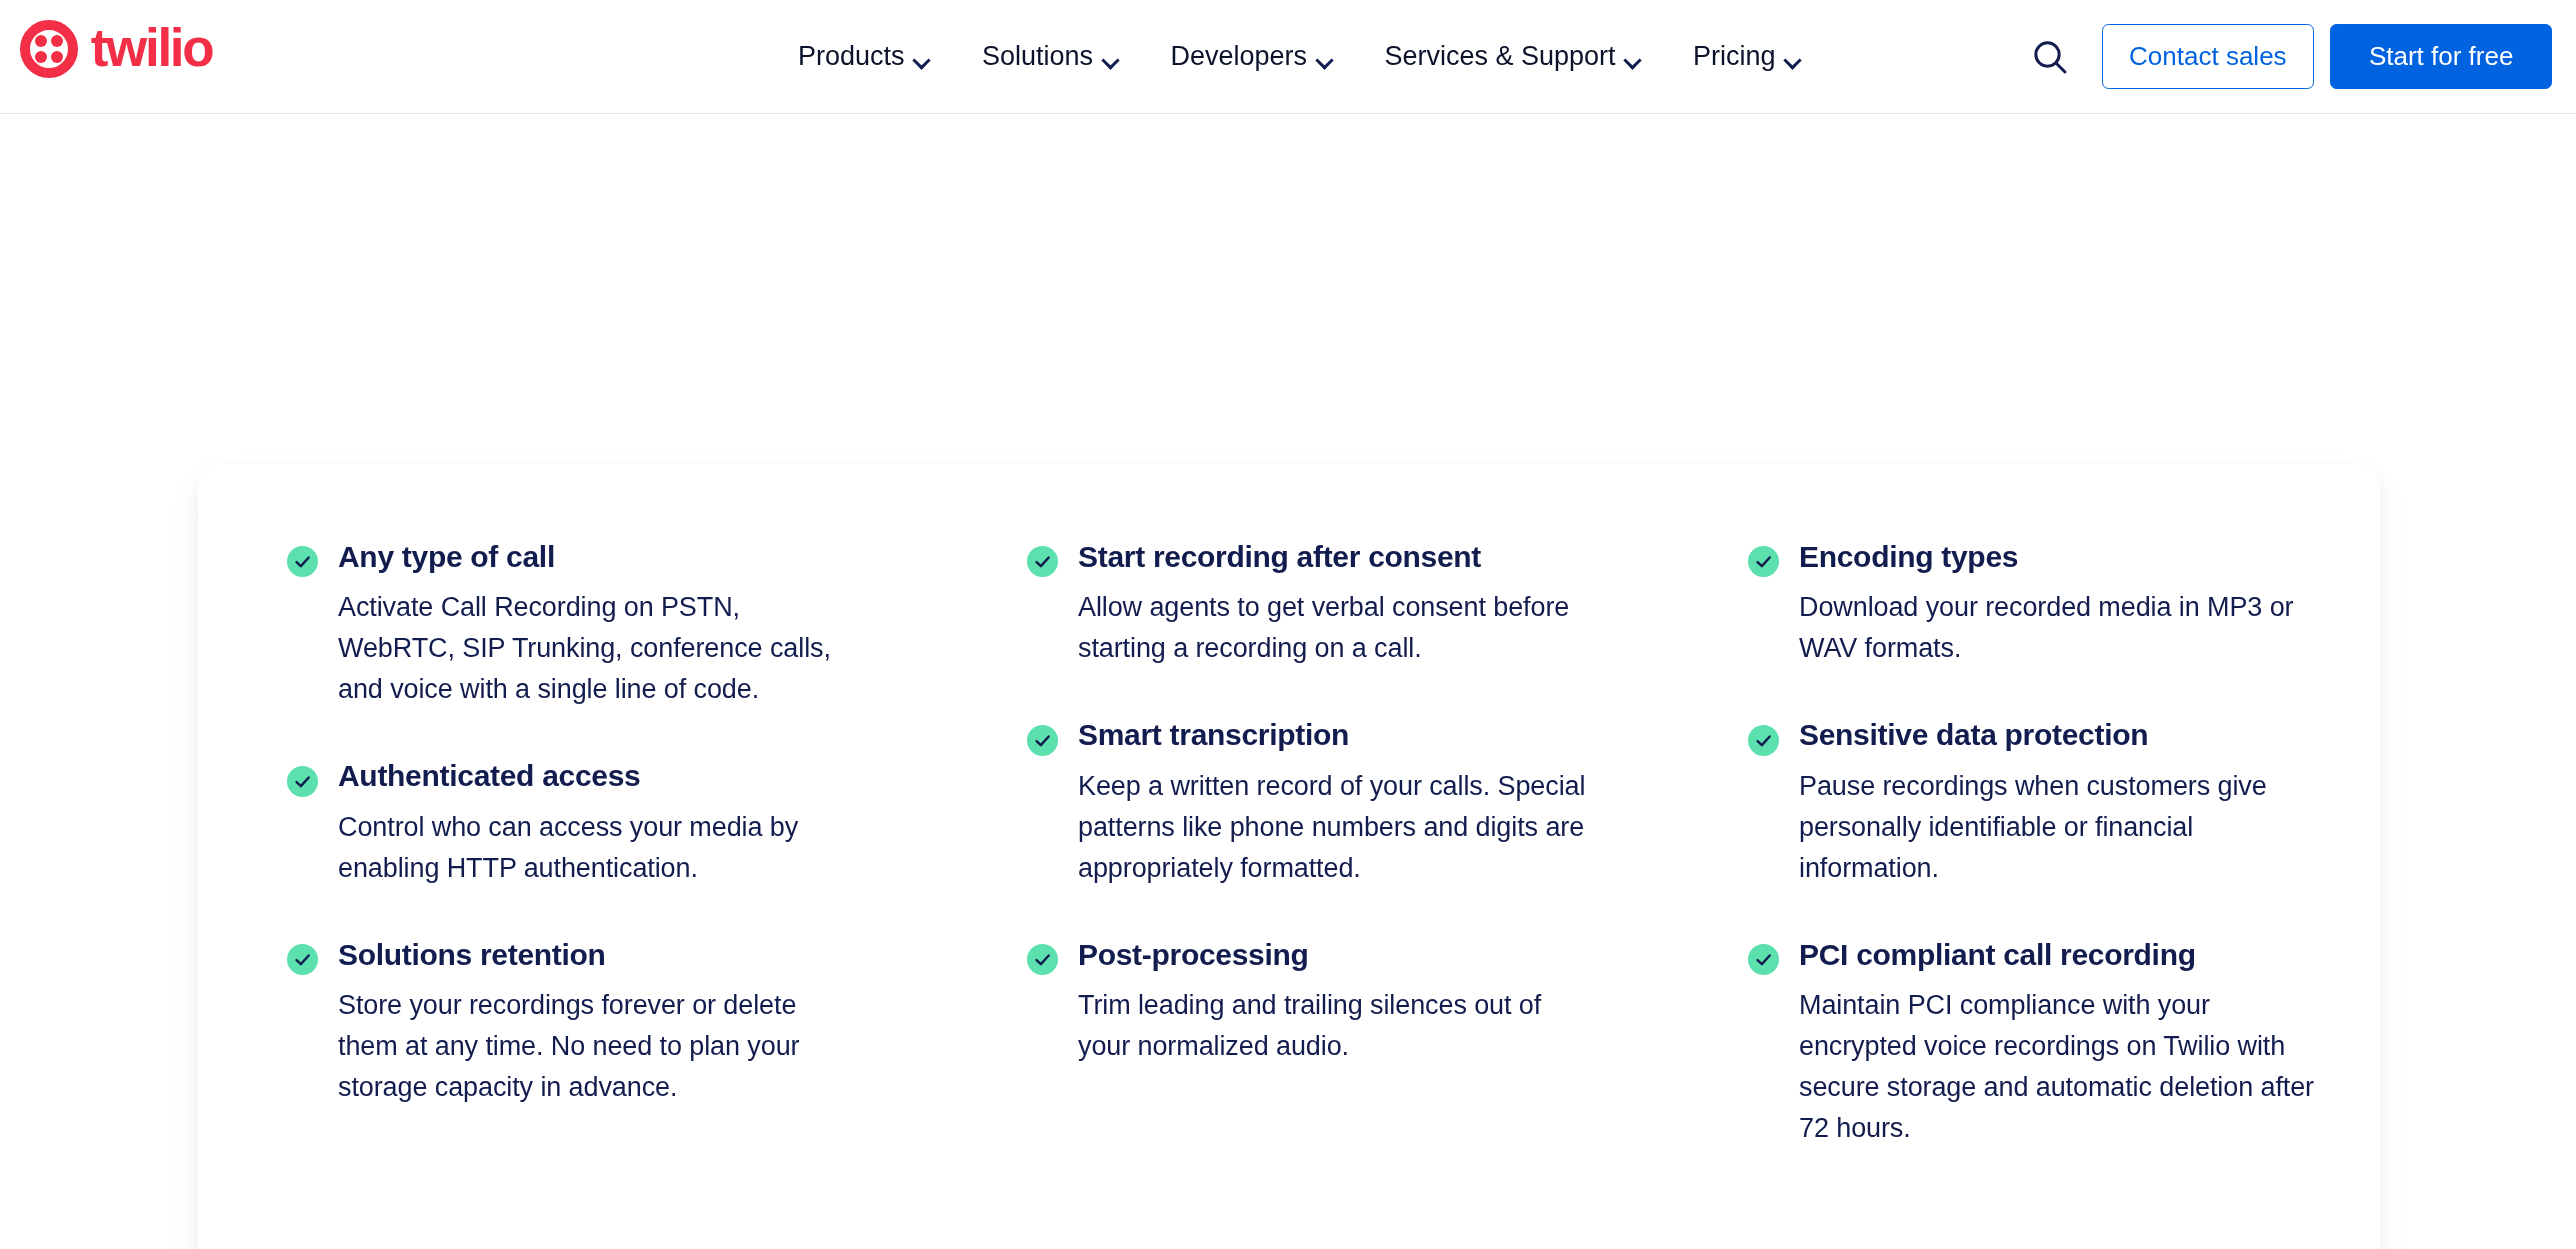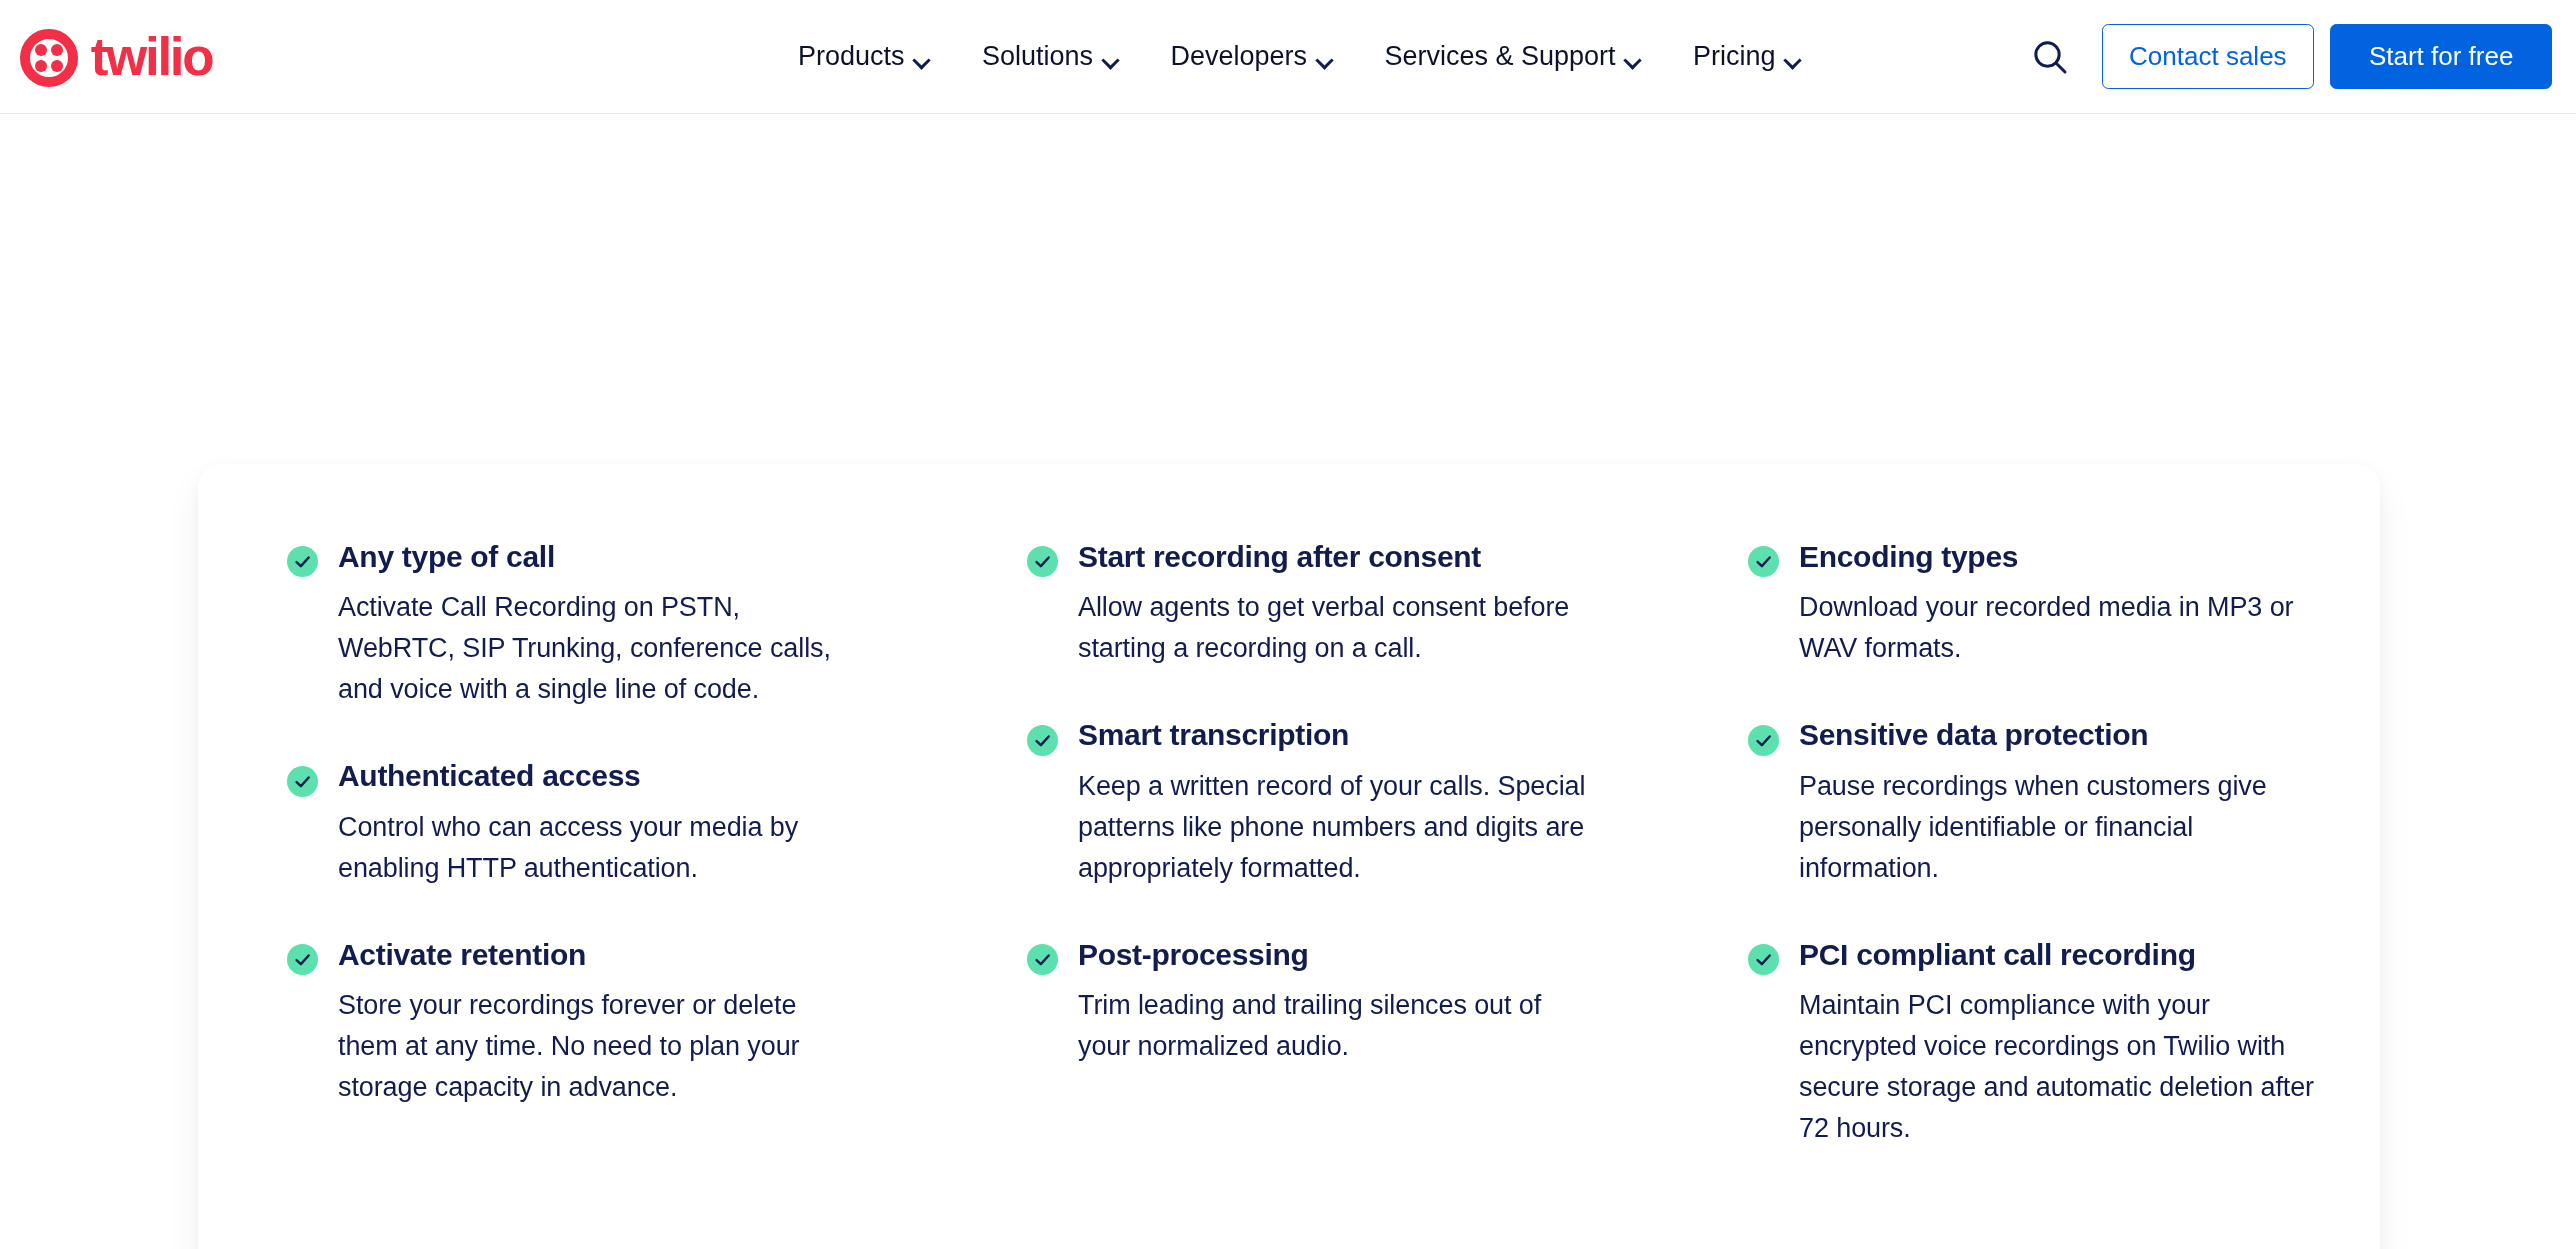--- a/index.html
+++ b/index.html
@@ -19,21 +19,21 @@
     height: 114px;
     background: #ffffff;
     border-bottom: 1.8px solid #e3e5ec;
     display: flex;
     align-items: center;
   }
 
   .logo {
     position: absolute;
     left: 20px;
-    top: 29px;
+    top: 20px;
     display: flex;
     align-items: center;
     gap: 12.7px;
     cursor: pointer;
   }
   .logo-mark {
     width: 58px;
     height: 58px;
     border-radius: 50%;
     border: 10px solid #f22f46;
@@ -295,21 +295,21 @@
           <div class="feature-desc">Control who can access your media by enabling HTTP authentication.</div>
         </div>
       </div>
       <div class="feature">
         <span class="check-icon">
           <svg width="31" height="31" viewBox="0 0 34 34">
               <path d="M10.5 17.6 L15.2 22.1 L23.8 12.6" stroke="#121c4e" stroke-width="2.6" fill="none" stroke-linecap="round" stroke-linejoin="round"></path>
             </svg>
         </span>
         <div class="feature-body">
-          <div class="feature-title">Activate retention</div>
+          <div class="feature-title">Solutions retention</div>
           <div class="feature-desc">Store your recordings forever or delete them at any time. No need to plan your storage capacity in advance.</div>
         </div>
       </div>
     </div>
 
     <div class="col">
       <div class="feature">
         <span class="check-icon">
           <svg width="31" height="31" viewBox="0 0 34 34">
               <path d="M10.5 17.6 L15.2 22.1 L23.8 12.6" stroke="#121c4e" stroke-width="2.6" fill="none" stroke-linecap="round" stroke-linejoin="round"></path>

